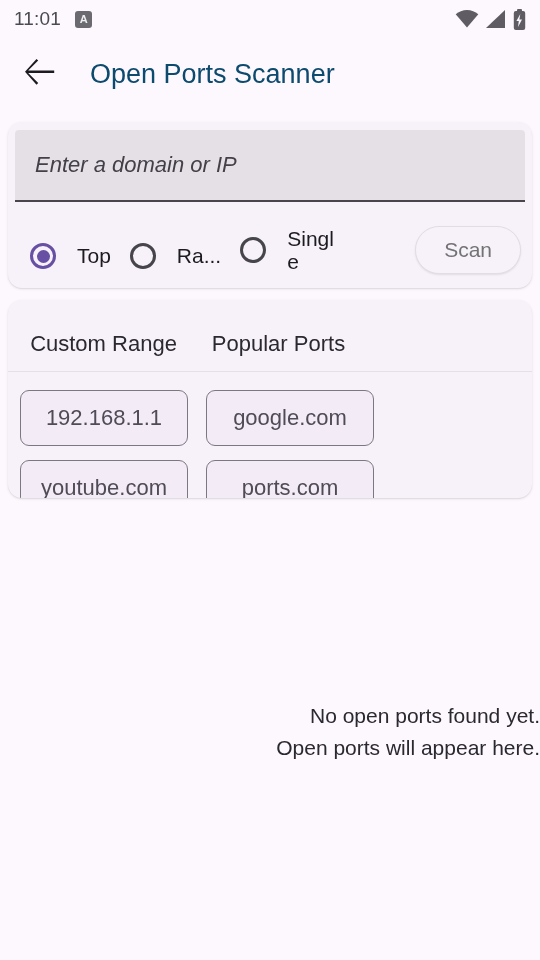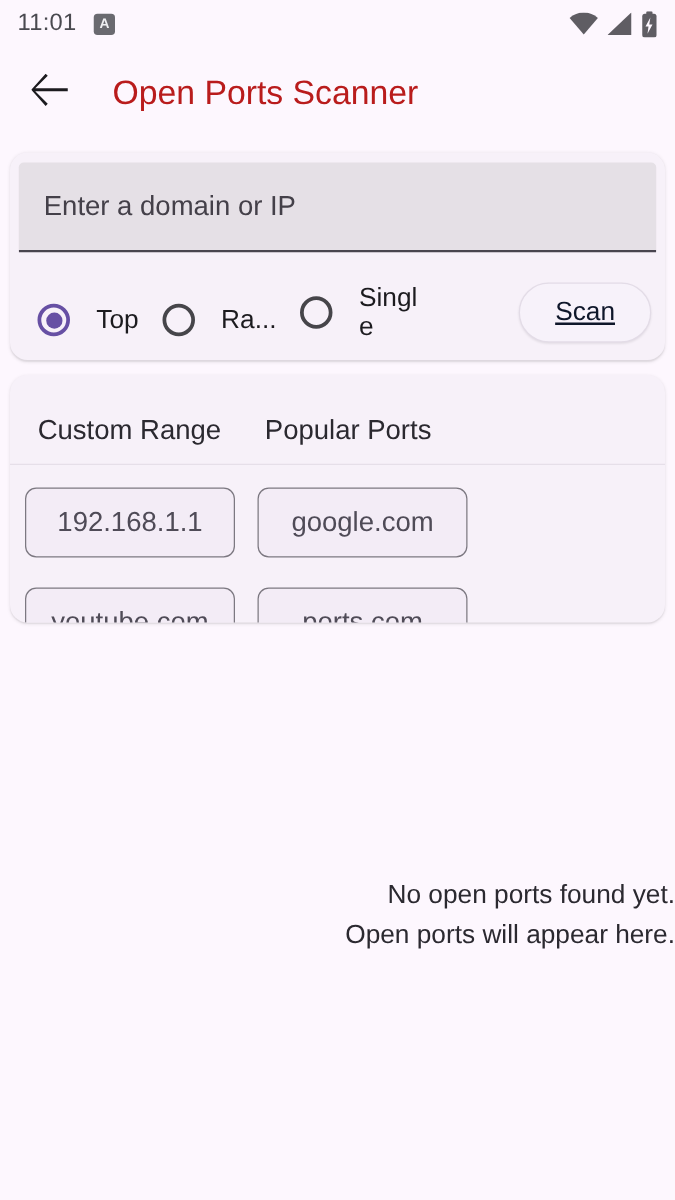--- a/index.html
+++ b/index.html
@@ -66,21 +66,21 @@
     height: 48px;
     display: flex;
     align-items: center;
     justify-content: center;
     border-radius: 50%;
     cursor: pointer;
     flex: none;
   }
   .app-title {
     font-size: 27px;
-    color: #b91c1c;
+    color: #0c4a6e;
     margin-left: 26px;
     white-space: nowrap;
     font-weight: 400;
   }
 
   
   .card {
     background: #f7f1f9;
     border-radius: 14px;
     margin: 0 8px;
@@ -95,20 +95,21 @@
   
   .textfield {
     background: #e5e0e6;
     border-radius: 4px 4px 0 0;
     border-bottom: 2px solid #49454f;
     height: 72px;
     display: flex;
     align-items: center;
     padding: 0 20px;
     cursor: text;
+    font-style: italic;
   }
   .textfield-placeholder {
     font-size: 22px;
     color: #444049;
   }
 
   
   .mode-row {
     display: flex;
     align-items: flex-end;
@@ -164,25 +165,24 @@
     margin-left: auto;
     flex: none;
     background: #f7f2fa;
     border: 1px solid #e3dce7;
     border-radius: 28px;
     height: 48px;
     padding: 0 28px;
     display: flex;
     align-items: center;
     justify-content: center;
-    color: #0f172a;
+    color: #737373;
     font-size: 21px;
     cursor: pointer;
     box-shadow: 0 1px 2px rgba(0,0,0,0.09);
-    text-decoration: underline;
   }
 
   
   .tab-card {
     margin-top: 12px;
     height: 198px;
     overflow: hidden;
     position: relative;
   }
   .tabs {
@@ -215,21 +215,21 @@
     right: 19px;
     bottom: 0;
     height: 6px;
     border-radius: 3px 3px 0 0;
     background: #6750a4;
   }
 
   .chip-grid {
     display: flex;
     flex-wrap: wrap;
-    gap: 24px 18px;
+    gap: 14px 18px;
     padding: 18px 12px 0 12px;
   }
   .chip {
     border: 1px solid #7c7881;
     border-radius: 9px;
     background: #f3ecf6;
     height: 56px;
     min-width: 168px;
     display: flex;
     align-items: center;

